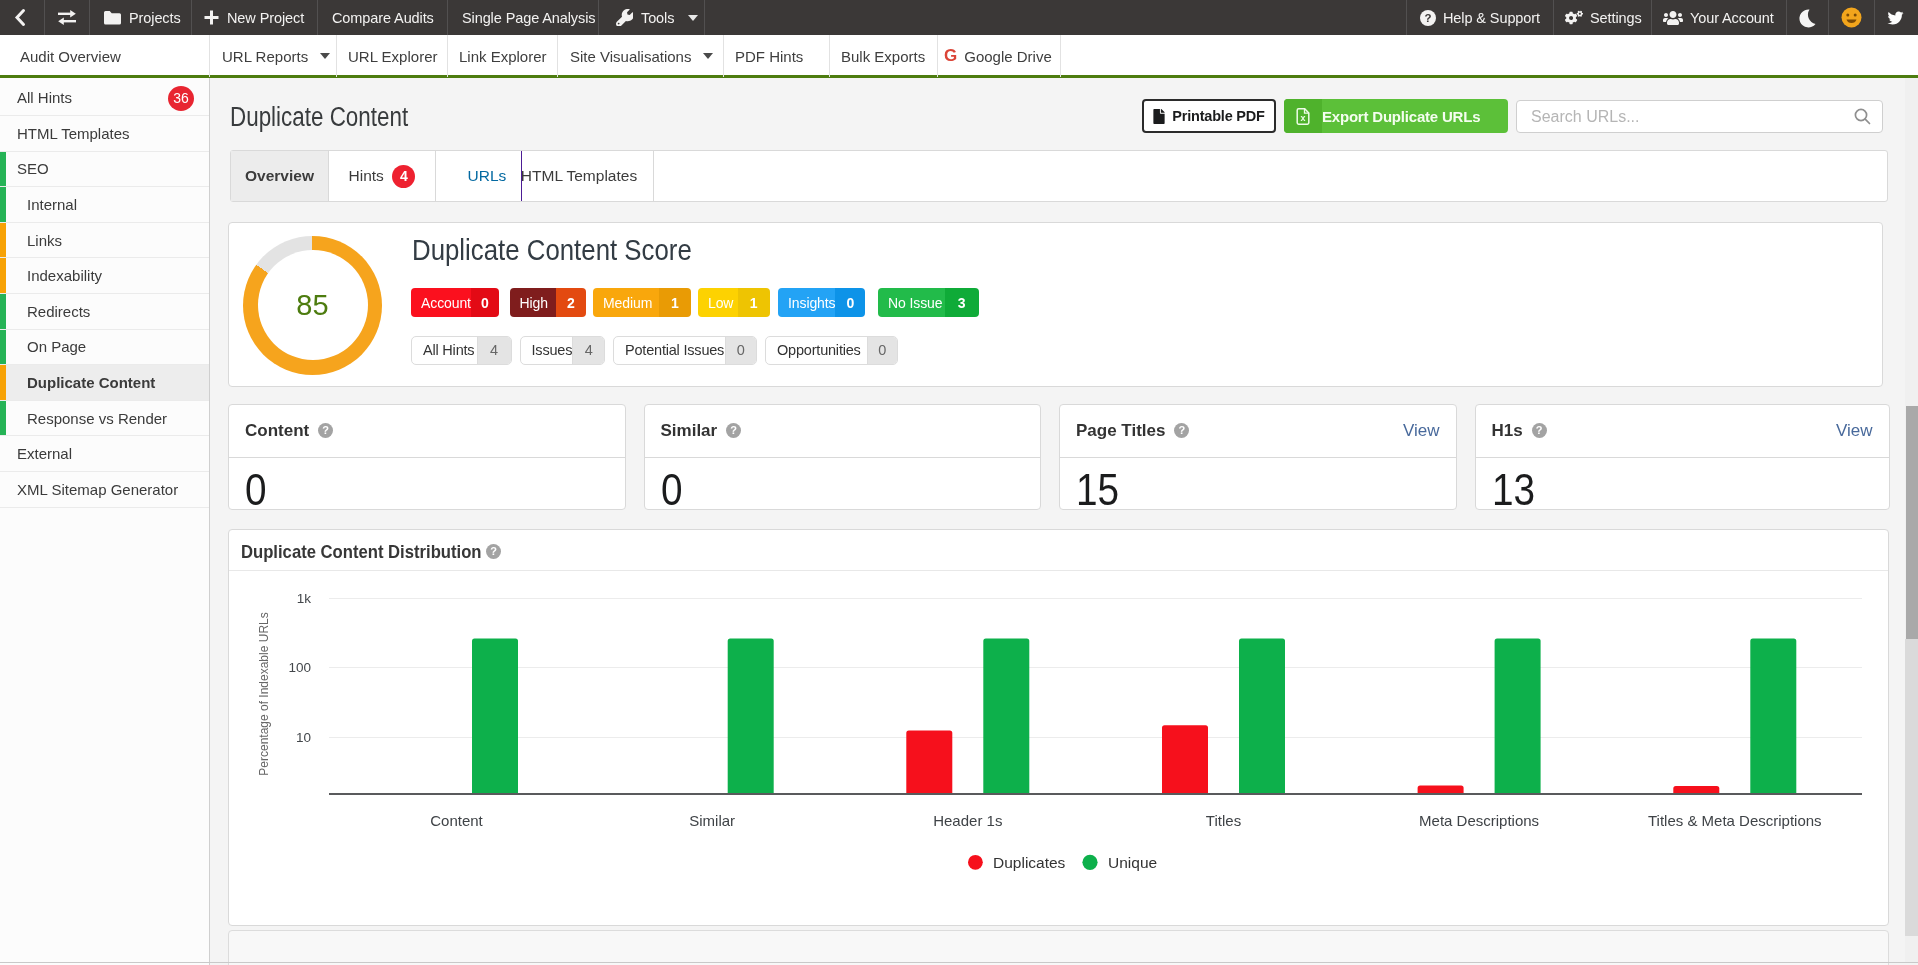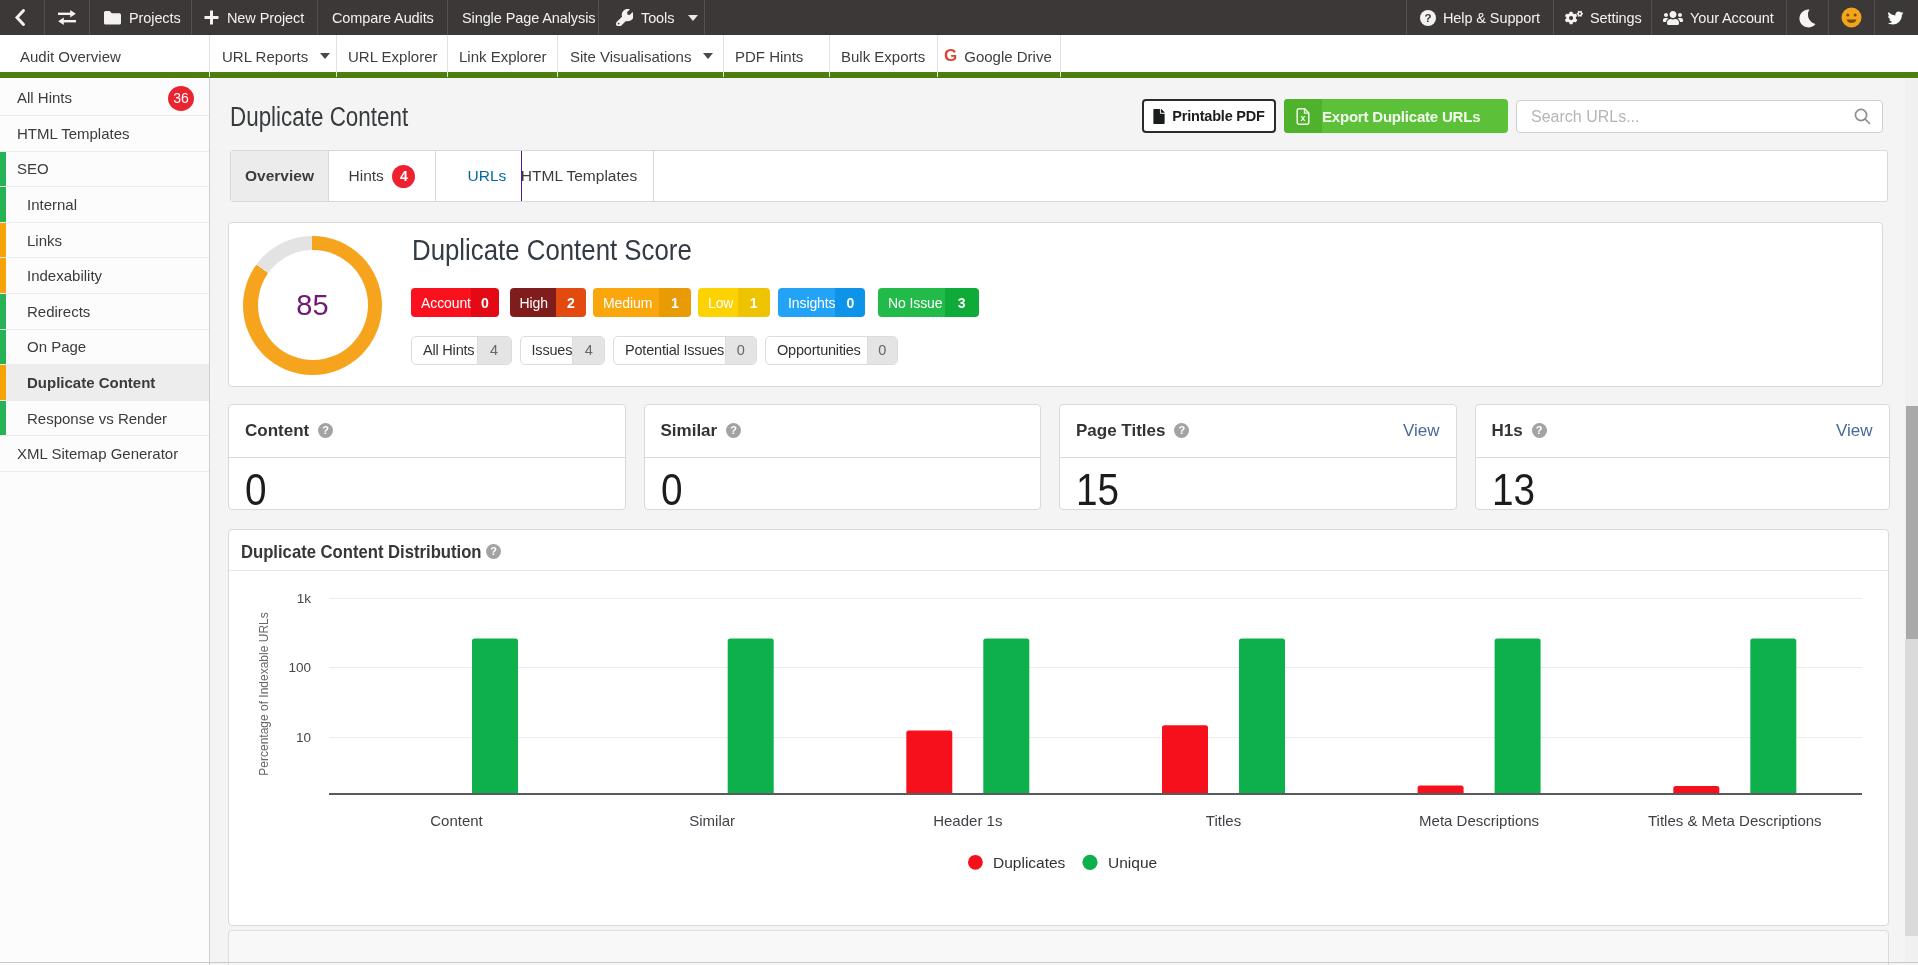--- a/index.html
+++ b/index.html
@@ -6,21 +6,21 @@
 html,body { width:1918px; height:965px; overflow:hidden; background:#f4f4f4;
   font-family:"Liberation Sans", sans-serif; }
 .abs { position:absolute; }
 
 #topbar { position:absolute; left:0; top:0; width:1918px; height:35px; background:#3b3837; }
 #topbar .sep { position:absolute; top:0; width:1px; height:35px; background:#525050; }
 #topbar .it { position:absolute; top:0; height:35px; display:flex; align-items:center;
   color:#f3f2f1; font-size:14.5px; letter-spacing:-0.1px; }
 
 #nav2 { position:absolute; left:0; top:35px; width:1918px; height:43px; background:#fff;
-  border-bottom:6px solid #4d7c0f; }
+  border-bottom:3px solid #4d7c0f; }
 #nav2 .sep { position:absolute; top:0; width:1px; height:42px; background:#e2e2e2; }
 #nav2 .it { position:absolute; top:0; height:42px; display:flex; align-items:center;
   color:#3e3e3e; font-size:15px; }
 .caret { display:inline-block; width:0; height:0; border-left:5px solid transparent;
   border-right:5px solid transparent; border-top:6px solid #4a4a4a; margin-left:12px; }
 .caretw { border-top-color:#e8e8e8; }
 
 #sidebar { position:absolute; left:0; top:78px; width:210px; height:887px; background:#fcfcfc;
   border-right:1px solid #cfcfcf; }
 .srow { position:relative; height:35.6px; border-bottom:1px solid #ebebeb; display:flex;
@@ -183,20 +183,23 @@
     </div>
   <div class="srow active">
       <span class="bar o"></span>
       <span style="margin-left:27px">Duplicate Content</span>
     </div>
   <div class="srow">
       <span class="bar g"></span>
       <span style="margin-left:27px">Response vs Render</span>
     </div>
   <div class="srow">
+      <span style="margin-left:17px">External</span>
+    </div>
+  <div class="srow">
       <span style="margin-left:17px">XML Sitemap Generator</span>
     </div>
 </div>
 
 <div class="abs" style="left:230px;top:102px;font-size:27px;color:#383b3d;transform:scaleX(0.83);transform-origin:left center">Duplicate Content</div>
 <div class="abs" style="left:1142px;top:99px;width:134px;height:34px;background:#fff;border:2px solid #2b2b2b;border-radius:4px;display:flex;align-items:center;justify-content:center;font-size:14.5px;font-weight:bold;color:#1b1c1d;letter-spacing:-0.2px">
   <svg width="12" height="15" viewBox="0 0 384 512" style="margin-right:7px">
       <path fill="#1b1c1d" d="M224 136V0H24C10.7 0 0 10.7 0 24v464c0 13.3 10.7 24 24 24h336c13.3 0 24-10.7 24-24V160H248c-13.2 0-24-10.8-24-24zm160-14.1v6.1H256V0h6.1c6.4 0 12.5 2.5 17 7l97.9 98c4.5 4.5 7 10.6 7 16.9z"></path>
     </svg>
   Printable PDF</div>
@@ -220,21 +223,21 @@
 
 <div class="abs" style="left:230px;top:150px;width:1658px;height:52px;background:#fff;border:1px solid #d9d9d9;border-radius:3px">
   <div style="position:absolute;left:0;top:0;width:98px;height:50px;background:#ececec;border-right:1px solid #d9d9d9;display:flex;align-items:center;justify-content:center;font-size:15.5px;font-weight:bold;color:#3c3c3c">Overview</div>
   <div style="position:absolute;left:98px;top:0;width:107px;height:50px;border-right:1px solid #d9d9d9;display:flex;align-items:center;justify-content:center;font-size:15.5px;color:#3c3c3c">Hints&nbsp;&nbsp;<span style="width:23px;height:23px;border-radius:50%;background:#ee2130;color:#fff;font-size:14px;font-weight:bold;text-align:center;line-height:23px">4</span></div>
   <div style="position:absolute;left:222px;top:0;width:69px;height:50px;border-right:1px solid #4c1d95;display:flex;align-items:center;justify-content:center;font-size:15.5px;color:#0369a1">URLs</div>
   <div style="position:absolute;left:274px;top:0;width:149px;height:50px;border-right:1px solid #d9d9d9;display:flex;align-items:center;justify-content:center;font-size:15.5px;color:#3c3c3c">HTML Templates</div>
 </div>
 
 <div class="card" style="left:228px;top:222px;width:1655px;height:165px">
   <div style="position:absolute;left:14px;top:12.5px;width:139px;height:139px;border-radius:50%;background:conic-gradient(#f6a41d 0deg 306deg,#e3e3e3 306deg 360deg)"></div>
-  <div style="position:absolute;left:28.5px;top:27px;width:110px;height:110px;border-radius:50%;background:#fff;display:flex;align-items:center;justify-content:center;font-size:29px;color:#701a75">85</div>
+  <div style="position:absolute;left:28.5px;top:27px;width:110px;height:110px;border-radius:50%;background:#fff;display:flex;align-items:center;justify-content:center;font-size:29px;color:#4d7c0f">85</div>
   <div style="position:absolute;left:183px;top:11px;font-size:29px;color:#333c44;transform:scaleX(0.89);transform-origin:left center">Duplicate Content Score</div>
   <div class="b1" style="left:182px;width:88px">
       <span style="background:#fb101e">Account</span>
       <b style="background:#e30a15;width:28.5px">0</b>
     </div>
   <div class="b1" style="left:280.5px;width:76px">
       <span style="background:#7f1d1d">High</span>
       <b style="background:#e34a10;width:29.5px">2</b>
     </div>
   <div class="b1" style="left:364px;width:97.5px">

